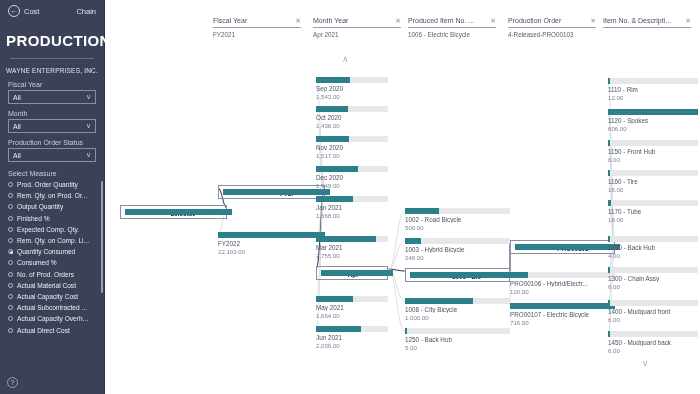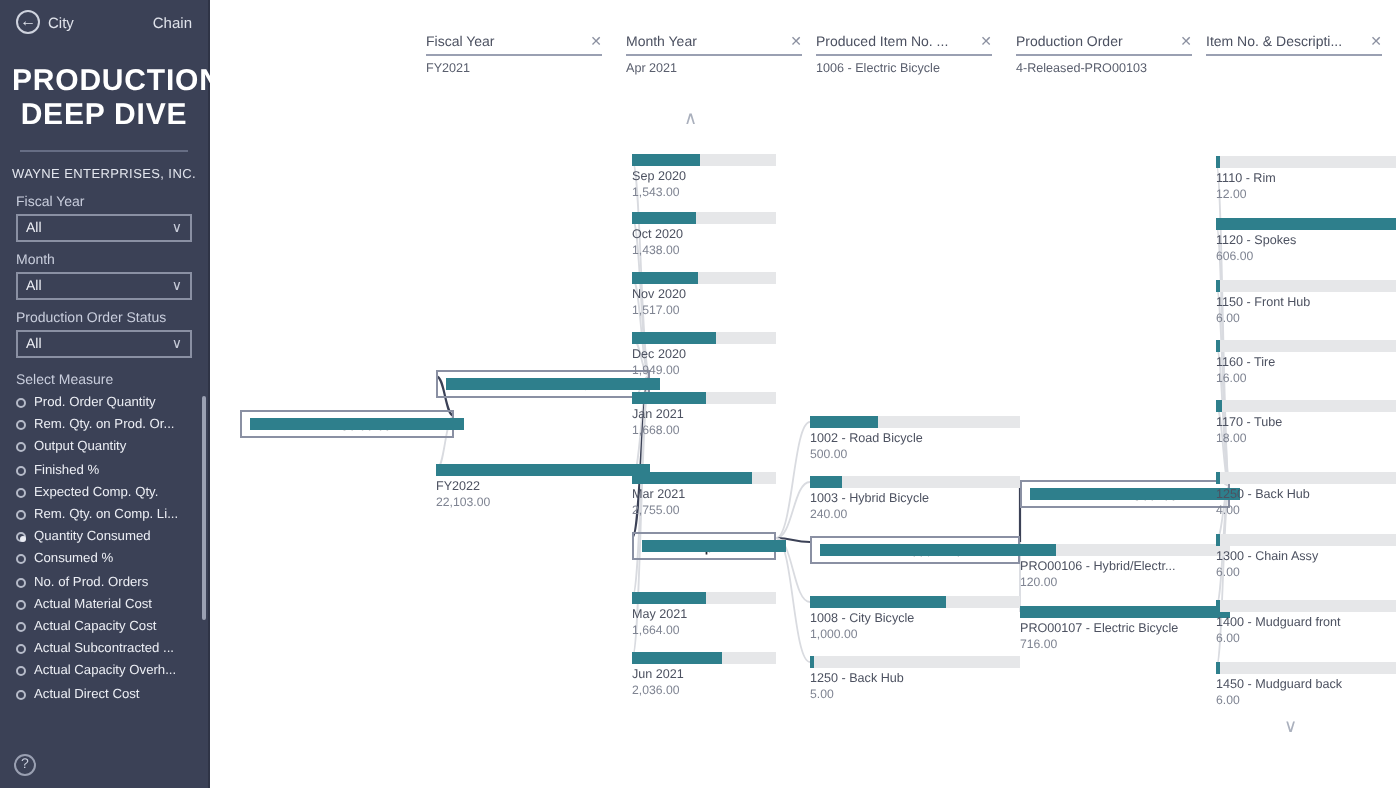--- a/index.html
+++ b/index.html
@@ -103,27 +103,26 @@
 
   .chev-btn{ position:absolute; color:#aab0bd; font-size:9px; }
 </style>
 </head>
 <body>
 
 <div id="sidebar">
 
   <div id="topbar">
     <span class="circ-back">←</span>
-    <span>City</span>
+    <span>Cost</span>
     <span id="home-link">Chain</span>
   </div>
 
   <div id="brand">
     <div class="l1">PRODUCTION</div>
-    <div class="l2">DEEP DIVE</div>
   </div>
   <div id="brand-rule"></div>
   <div id="company">WAYNE ENTERPRISES, INC.</div>
 
   <div class="fld">
     <div class="fld-label">Fiscal Year</div>
     <div class="sel">
       <span>All</span>
       <span class="chev">∨</span>
     </div>

